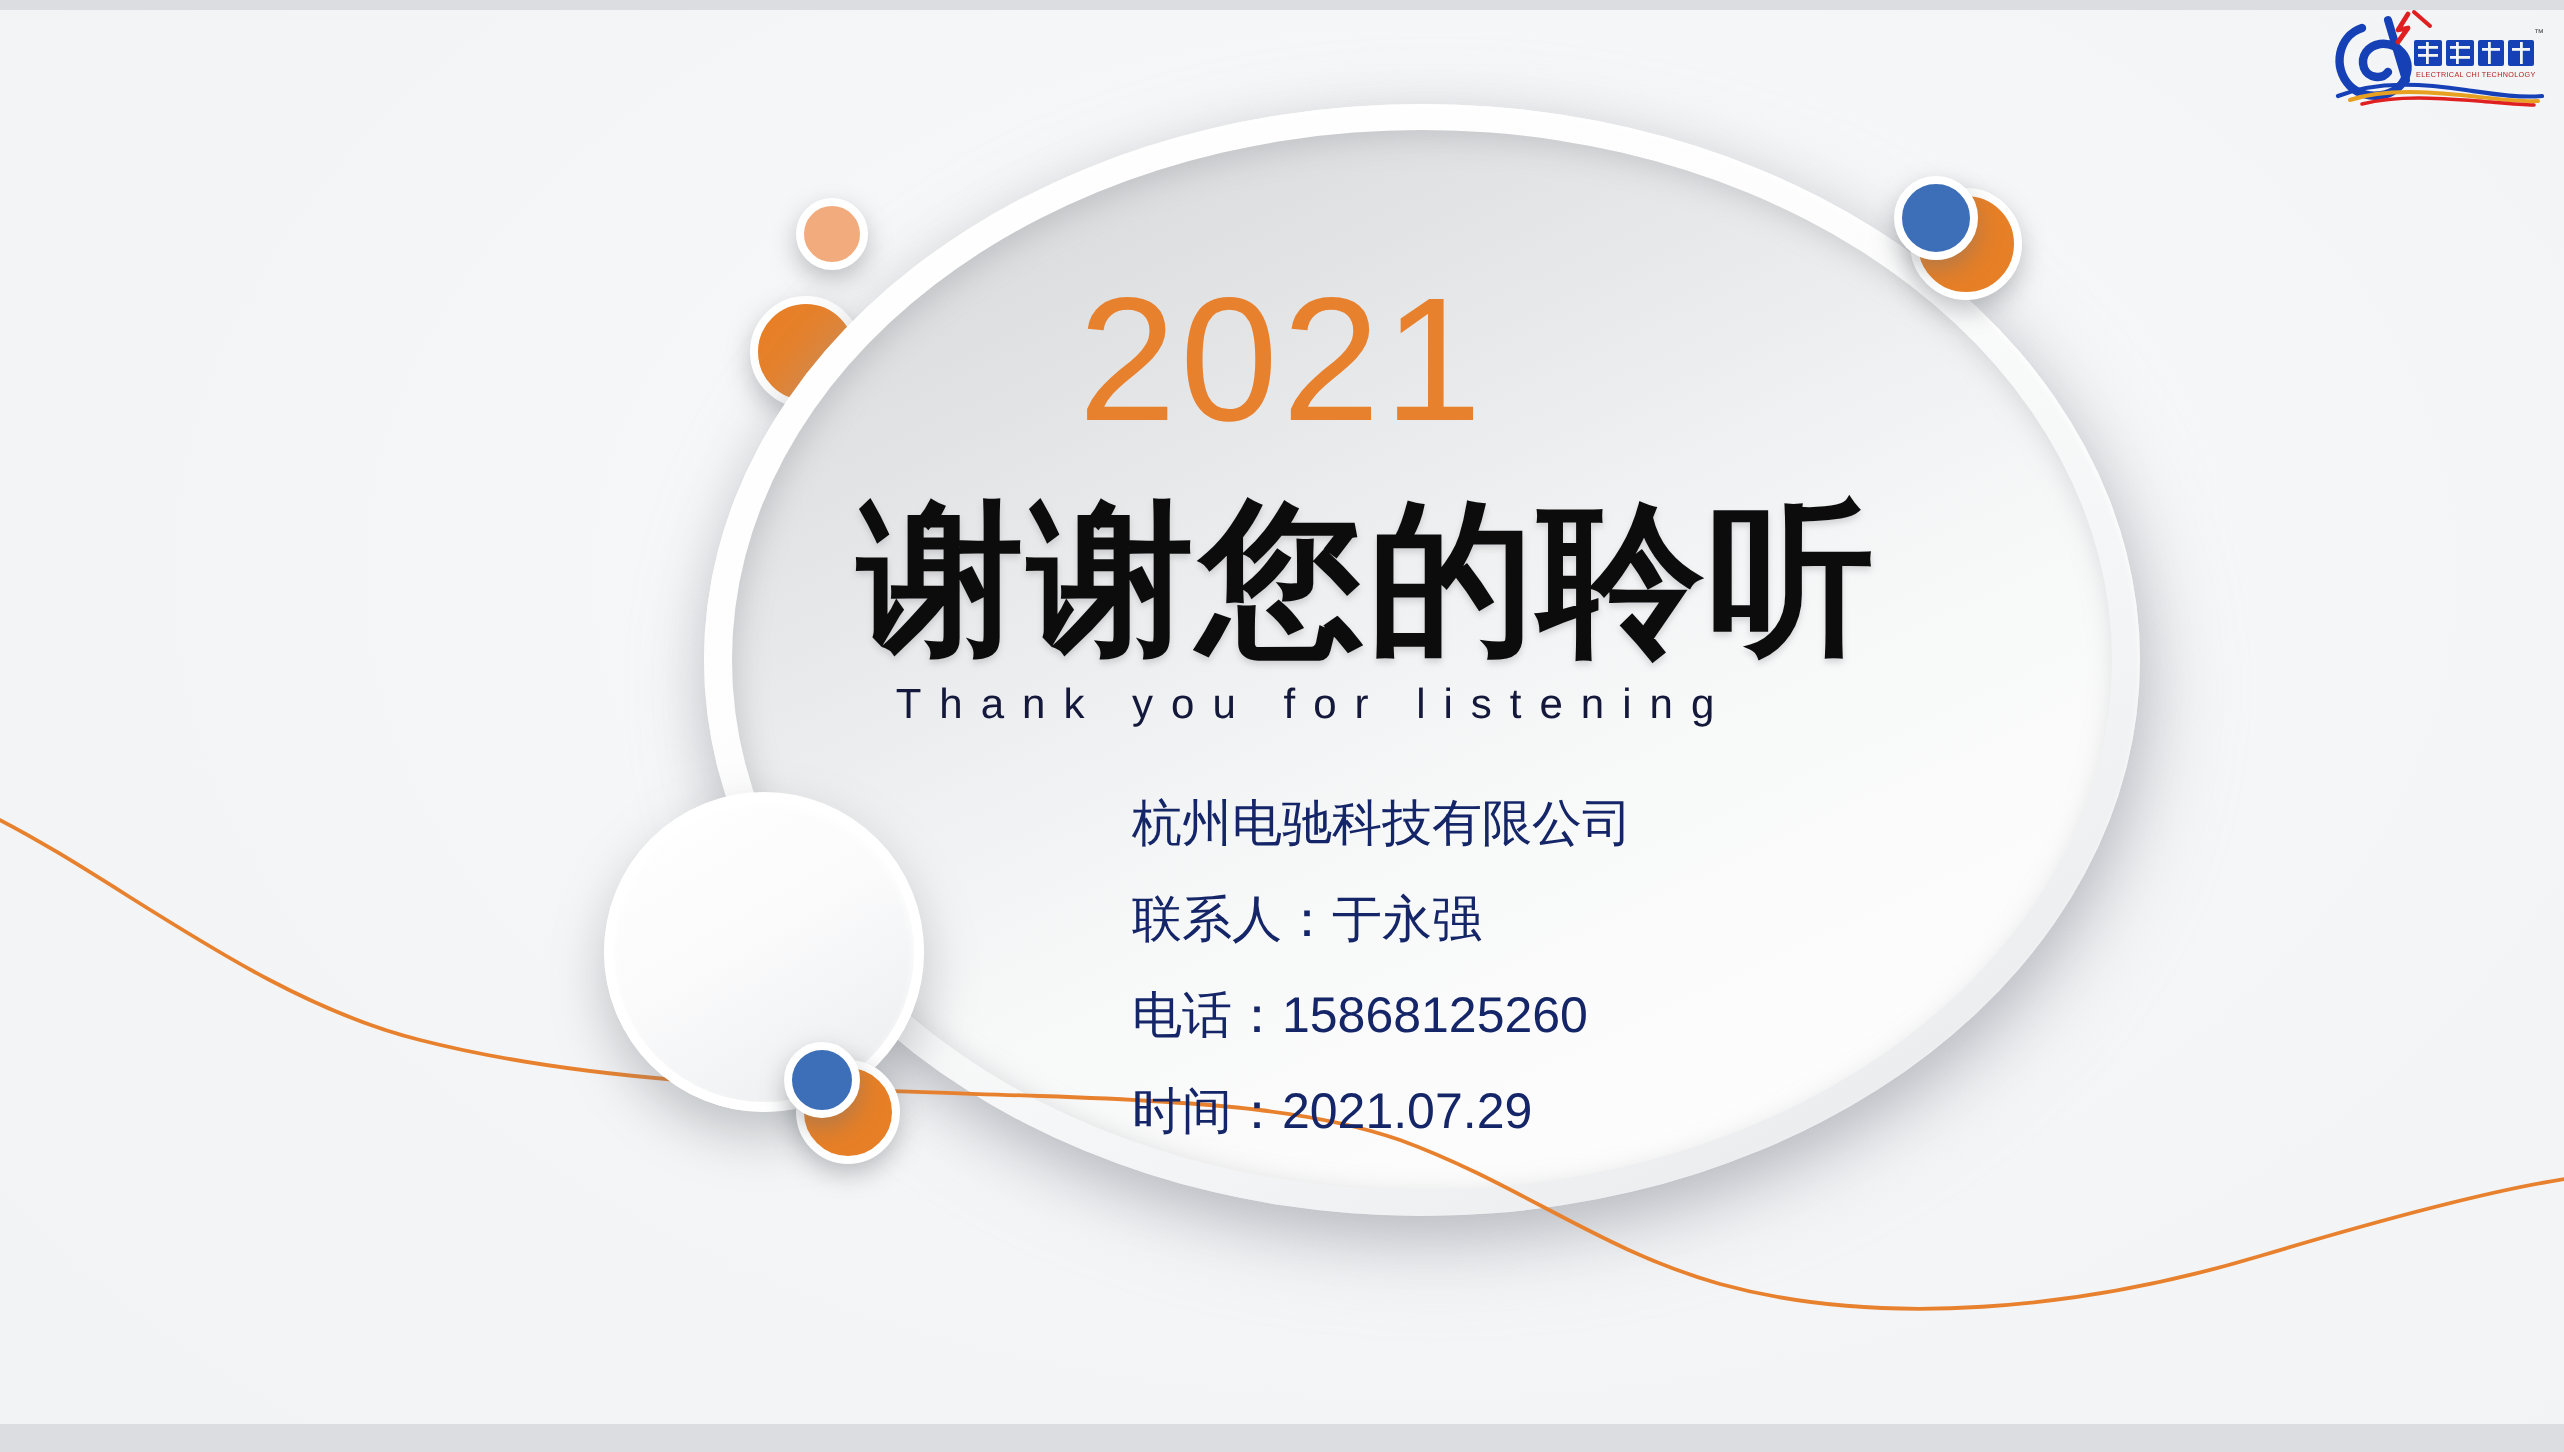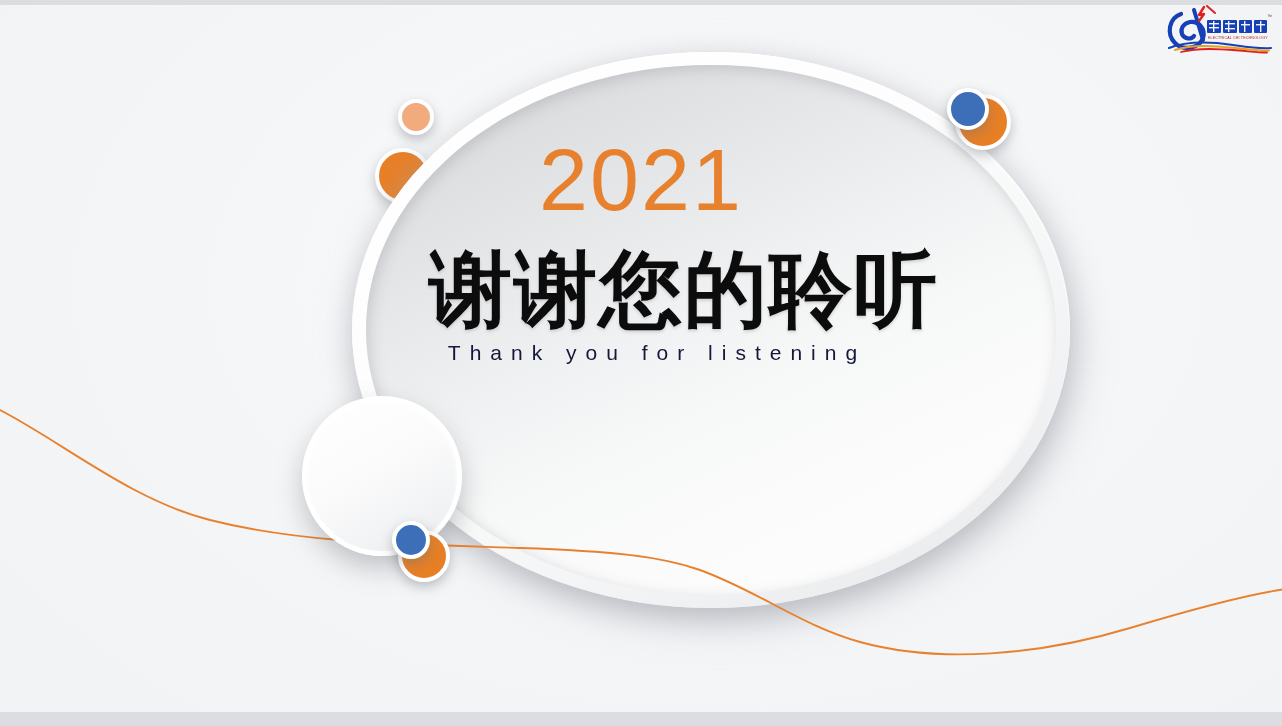--- a/index.html
+++ b/index.html
@@ -160,20 +160,26 @@
              C 760 592, 800 625, 860 642
              C 940 664, 1040 655, 1130 628
              C 1200 607, 1250 594, 1286 589" fill="none" stroke="#e8812e" stroke-width="1.9" stroke-linecap="round"></path>
   </svg>
 
   <div class="content">
     <div class="year">2021</div>
     <div class="headline">谢谢您的聆听</div>
     <div class="subline">Thank you for listening</div>
 
+    <div class="contact">
+      <div class="contact-line">杭州电驰科技有限公司</div>
+      <div class="contact-line">联系人：于永强</div>
+      <div class="contact-line">电话：15868125260</div>
+      <div class="contact-line">时间：2021.07.29</div>
+    </div>
   </div>
 
   <svg class="logo" viewBox="0 0 112 50">
 
     <path d="M18 10 C 6 14, 3 30, 12 39 C 20 47, 36 45, 40 34 C 43 25, 36 17, 27 18
              C 21 19, 17 24, 19 30 C 21 35, 28 36, 31 32" fill="none" stroke="#1640b6" stroke-width="4.2" stroke-linecap="round"></path>
     <path d="M31 6 L 40 36" fill="none" stroke="#1640b6" stroke-width="4" stroke-linecap="round"></path>
 
     <path d="M41 3 L 36 11 L 41 10 L 36 17" fill="none" stroke="#e02020" stroke-width="2.4" stroke-linecap="round" stroke-linejoin="round"></path>
     <path d="M44 2 L 52 9" fill="none" stroke="#e02020" stroke-width="2" stroke-linecap="round"></path>

